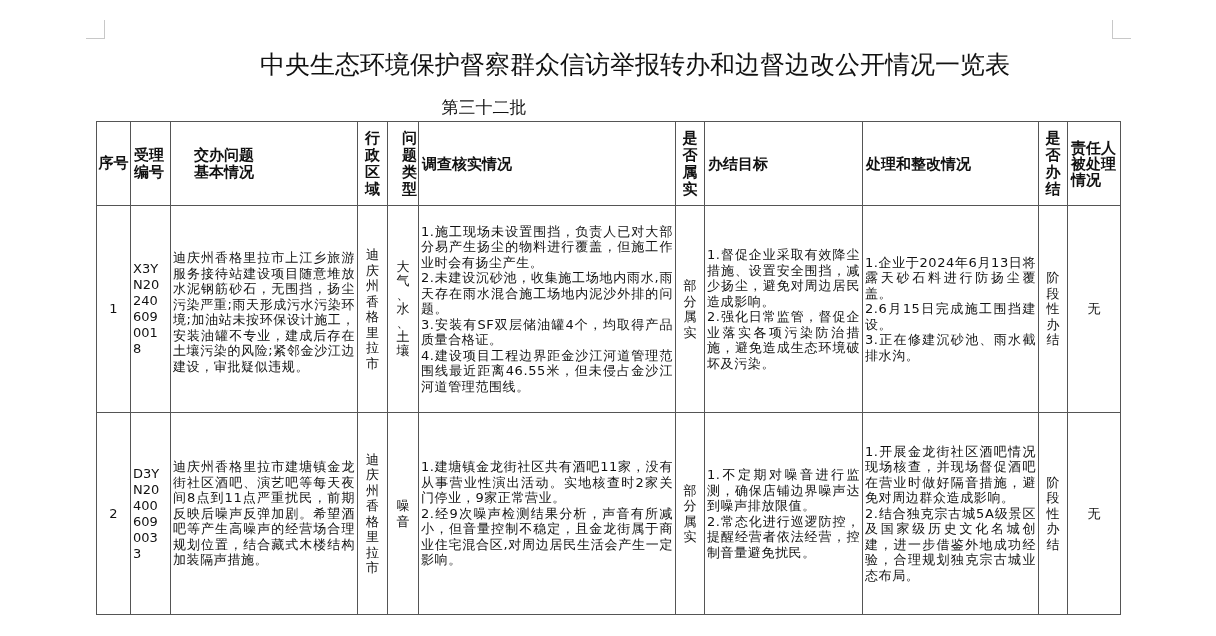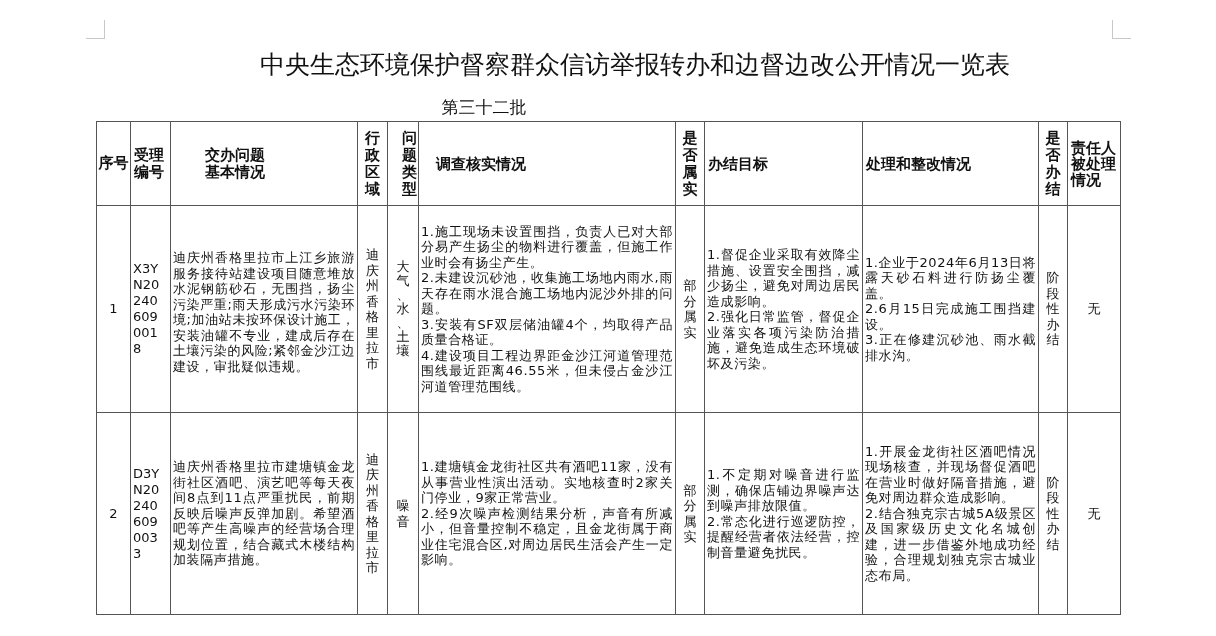--- a/index.html
+++ b/index.html
@@ -58,25 +58,25 @@
     <col style="width:29px">
     <col style="width:158px">
     <col style="width:176px">
     <col style="width:29px">
     <col style="width:53px">
   </colgroup>
   <tbody>
       <tr class="head">
     <th class="vert pre" style="font-size:15px;line-height:17px;text-align:center;">序号</th>
     <th class="pre" style="font-size:15px;line-height:17px;padding-left:3px;">受理编号</th>
-    <th class="pre" style="font-size:15px;line-height:17px;padding-left:34px;">交办问题
+    <th class="pre" style="font-size:15px;line-height:17px;padding-left:23px;">交办问题
 基本情况</th>
     <th class="vert pre" style="font-size:15px;line-height:17px;margin-left:12px;">行政区域</th>
     <th class="vert pre" style="font-size:15px;line-height:17px;text-align:right;">问题类型</th>
-    <th style="font-size:15px;padding-left:17px;">调查核实情况</th>
+    <th style="font-size:15px;padding-left:3px;">调查核实情况</th>
     <th class="vert pre" style="font-size:15px;line-height:17px;">是否属实</th>
     <th style="font-size:15px;padding-left:3px;">办结目标</th>
     <th style="font-size:15px;padding-left:3px;">处理和整改情况</th>
     <th class="vert pre" style="font-size:15px;line-height:17px;">是否办结</th>
     <th class="pre" style="font-size:15px;line-height:16px;padding-left:3px;">责任人被处理情况</th>
   </tr>
 
   <tr class="r1">
     <td class="center">1</td>
     <td class="idcell pre">X3Y
@@ -119,21 +119,21 @@
 性
 办
 结</td>
     <td class="center">无</td>
   </tr>
 
   <tr class="r2">
     <td class="center">2</td>
     <td class="idcell pre">D3Y
 N20
-240
+400
 609
 003
 3</td>
     <td class="body-text">迪庆州香格里拉市建塘镇金龙街社区酒吧、演艺吧等每天夜间8点到11点严重扰民，前期反映后噪声反弹加剧。希望酒吧等产生高噪声的经营场合理规划位置，结合藏式木楼结构加装隔声措施。</td>
     <td class="narrow pre">迪
 庆
 州
 香
 格
 里

